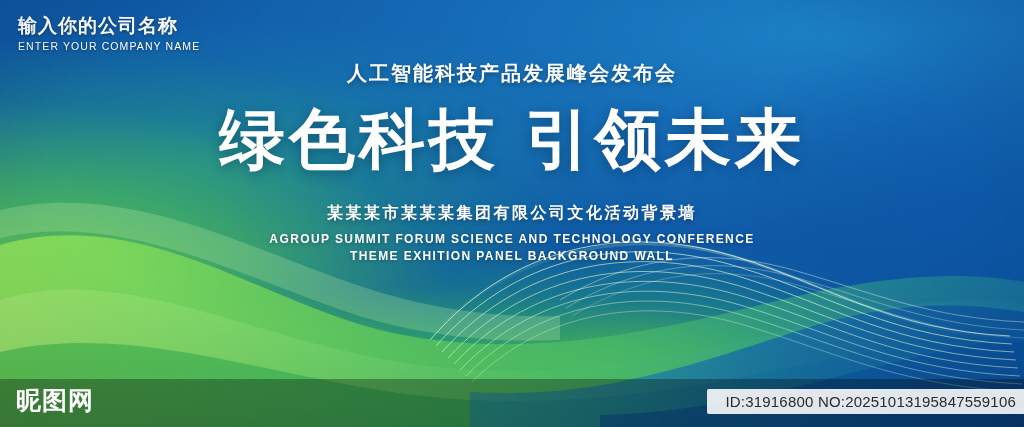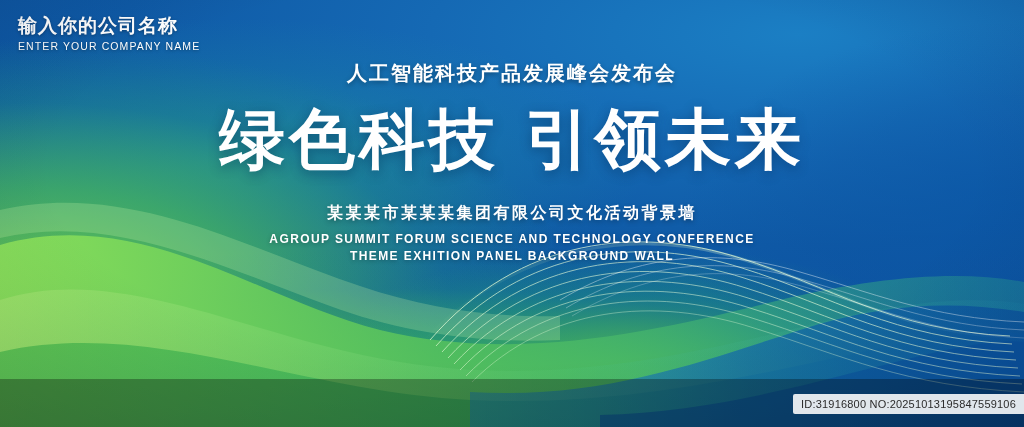--- a/index.html
+++ b/index.html
@@ -160,22 +160,22 @@
     font-weight: 700;
     letter-spacing: 0.5px;
     color: #f2f2f2;
   }
   .id-chip {
     position: absolute;
     right: 0px;
     bottom: 13px;
     background: rgba(255,255,255,0.88);
     color: #2b2b2b;
-    font-size: 11px;
-    padding: 4px 8px 4px 8px;
+    font-size: 15px;
+    padding: 4px 8px 4px 18px;
     letter-spacing: 0.2px;
     border-radius: 2px 0 0 2px;
     white-space: nowrap;
   }
 </style>
 </head>
 <body>
 
 <div id="poster">
 
@@ -258,16 +258,17 @@
     <div class="org-en">
       <div>AGROUP SUMMIT FORUM SCIENCE AND TECHNOLOGY CONFERENCE</div>
       <div>THEME EXHITION PANEL BACKGROUND WALL</div>
     </div>
   </div>
 
   <div class="bg-vignette"></div>
 
   <div class="footer-bar"></div>
   <div class="brand">
+    <span class="logo">昵图网</span>
   </div>
   <div class="id-chip">ID:31916800 NO:20251013195847559106</div>
 
 </div>
 
 </body></html>

